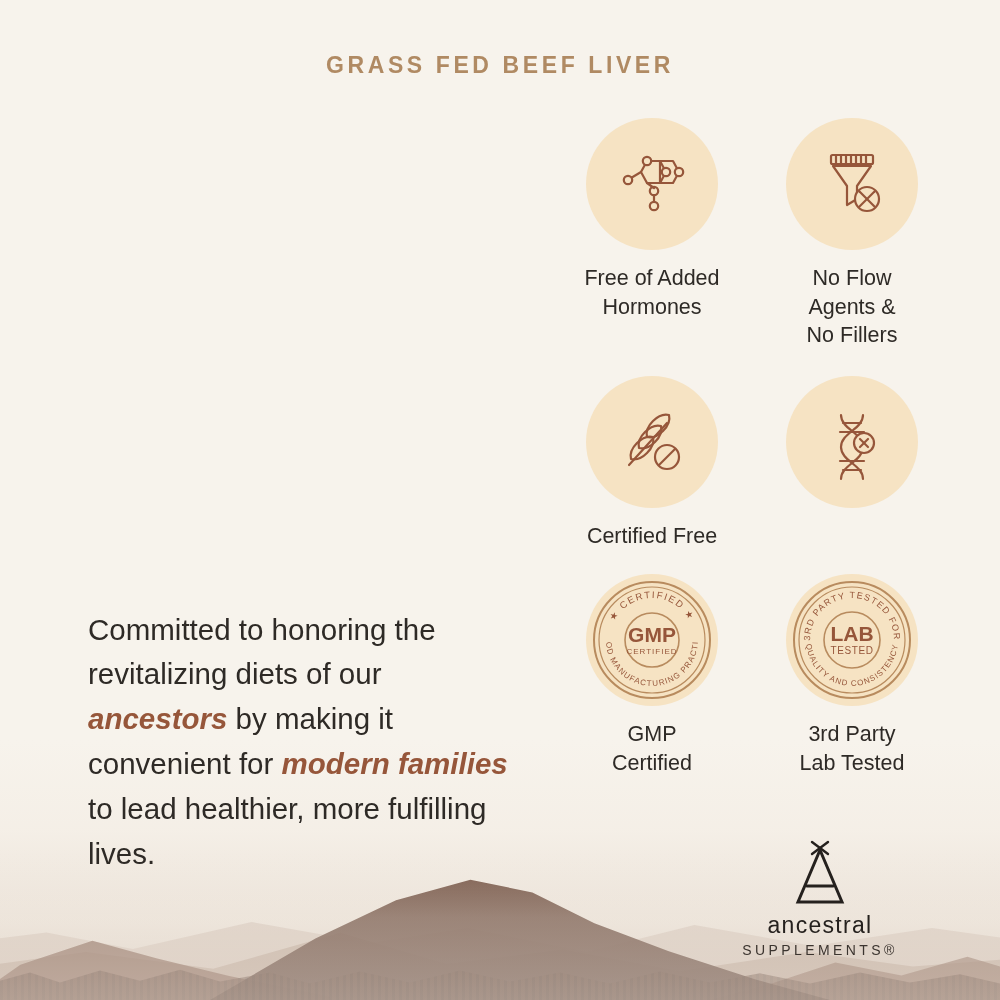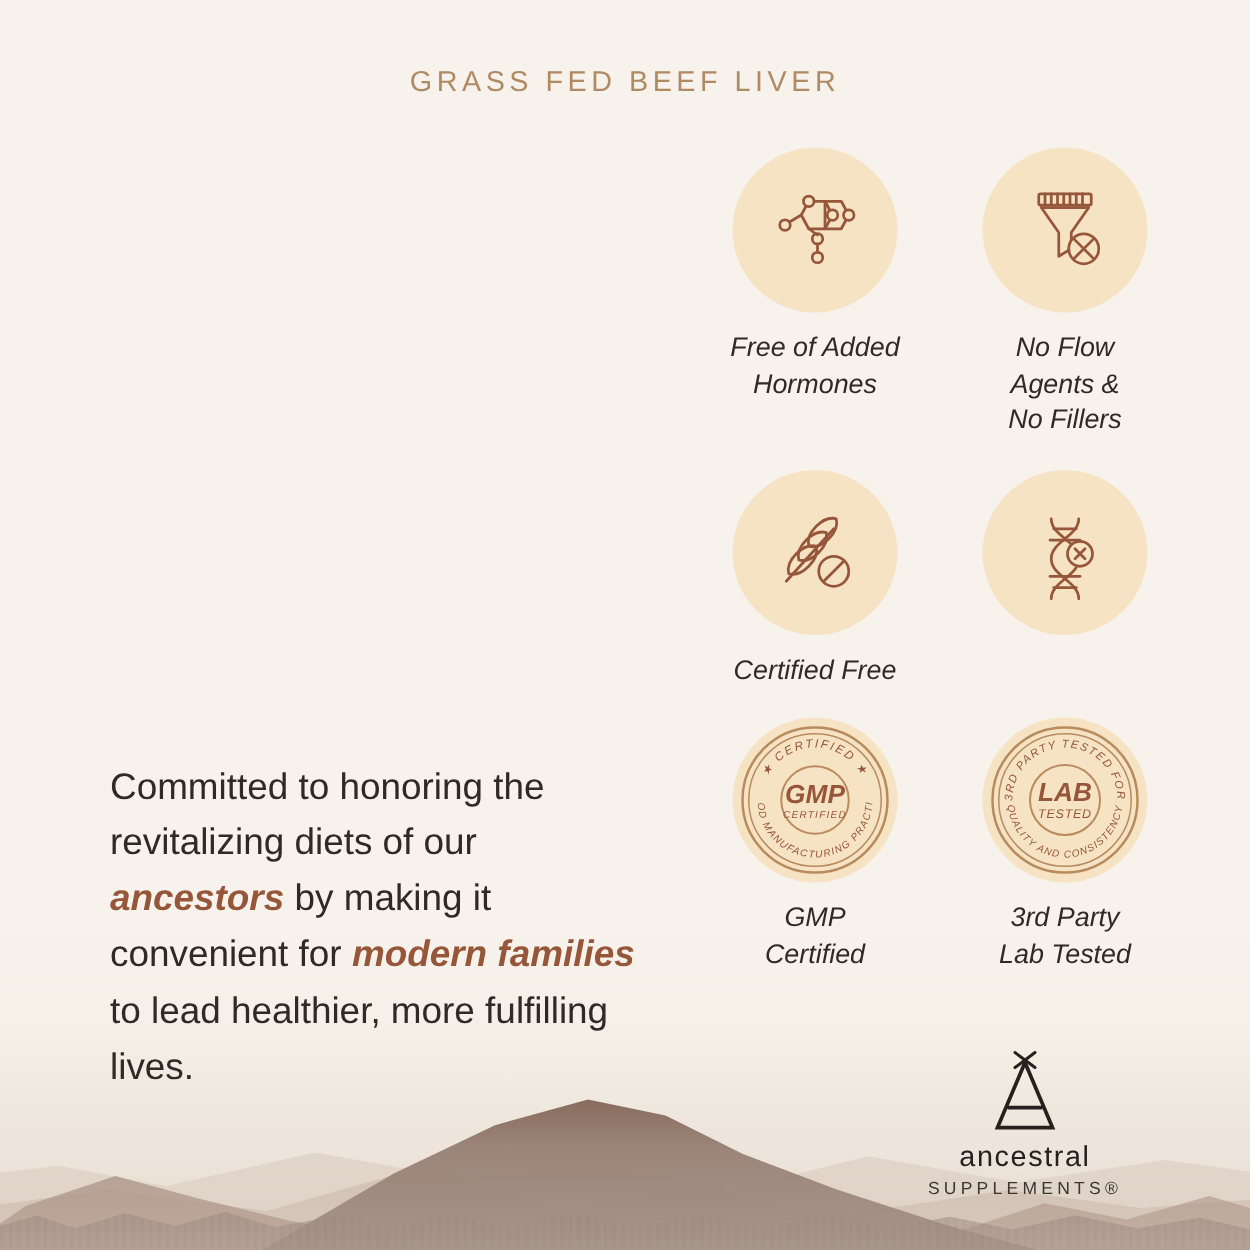--- a/index.html
+++ b/index.html
@@ -95,21 +95,21 @@
   
   .eyebrow {
     position: absolute;
     top: 52px;
     left: 0;
     width: 1000px;
     text-align: center;
     font-size: 23px;
     letter-spacing: 3.6px;
     color: #b08a63;
-    font-weight: 400;
+    font-weight: 700;
   }
 
   
   .headline {
     position: absolute;
     top: 112px;
     left: 88px;
     width: 440px;
     color: #96563a;
     font-weight: 800;
@@ -139,21 +139,20 @@
   
   .badges {
     position: absolute;
     top: 118px;
     left: 552px;
     width: 400px;
   }
   .badge-row {
     display: flex;
     justify-content: space-between;
-    font-style: italic;
   }
   .badge {
     width: 200px;
     text-align: center;
   }
   .badge-circle {
     width: 132px;
     height: 132px;
     border-radius: 50%;
     background: #f6e3c3;

